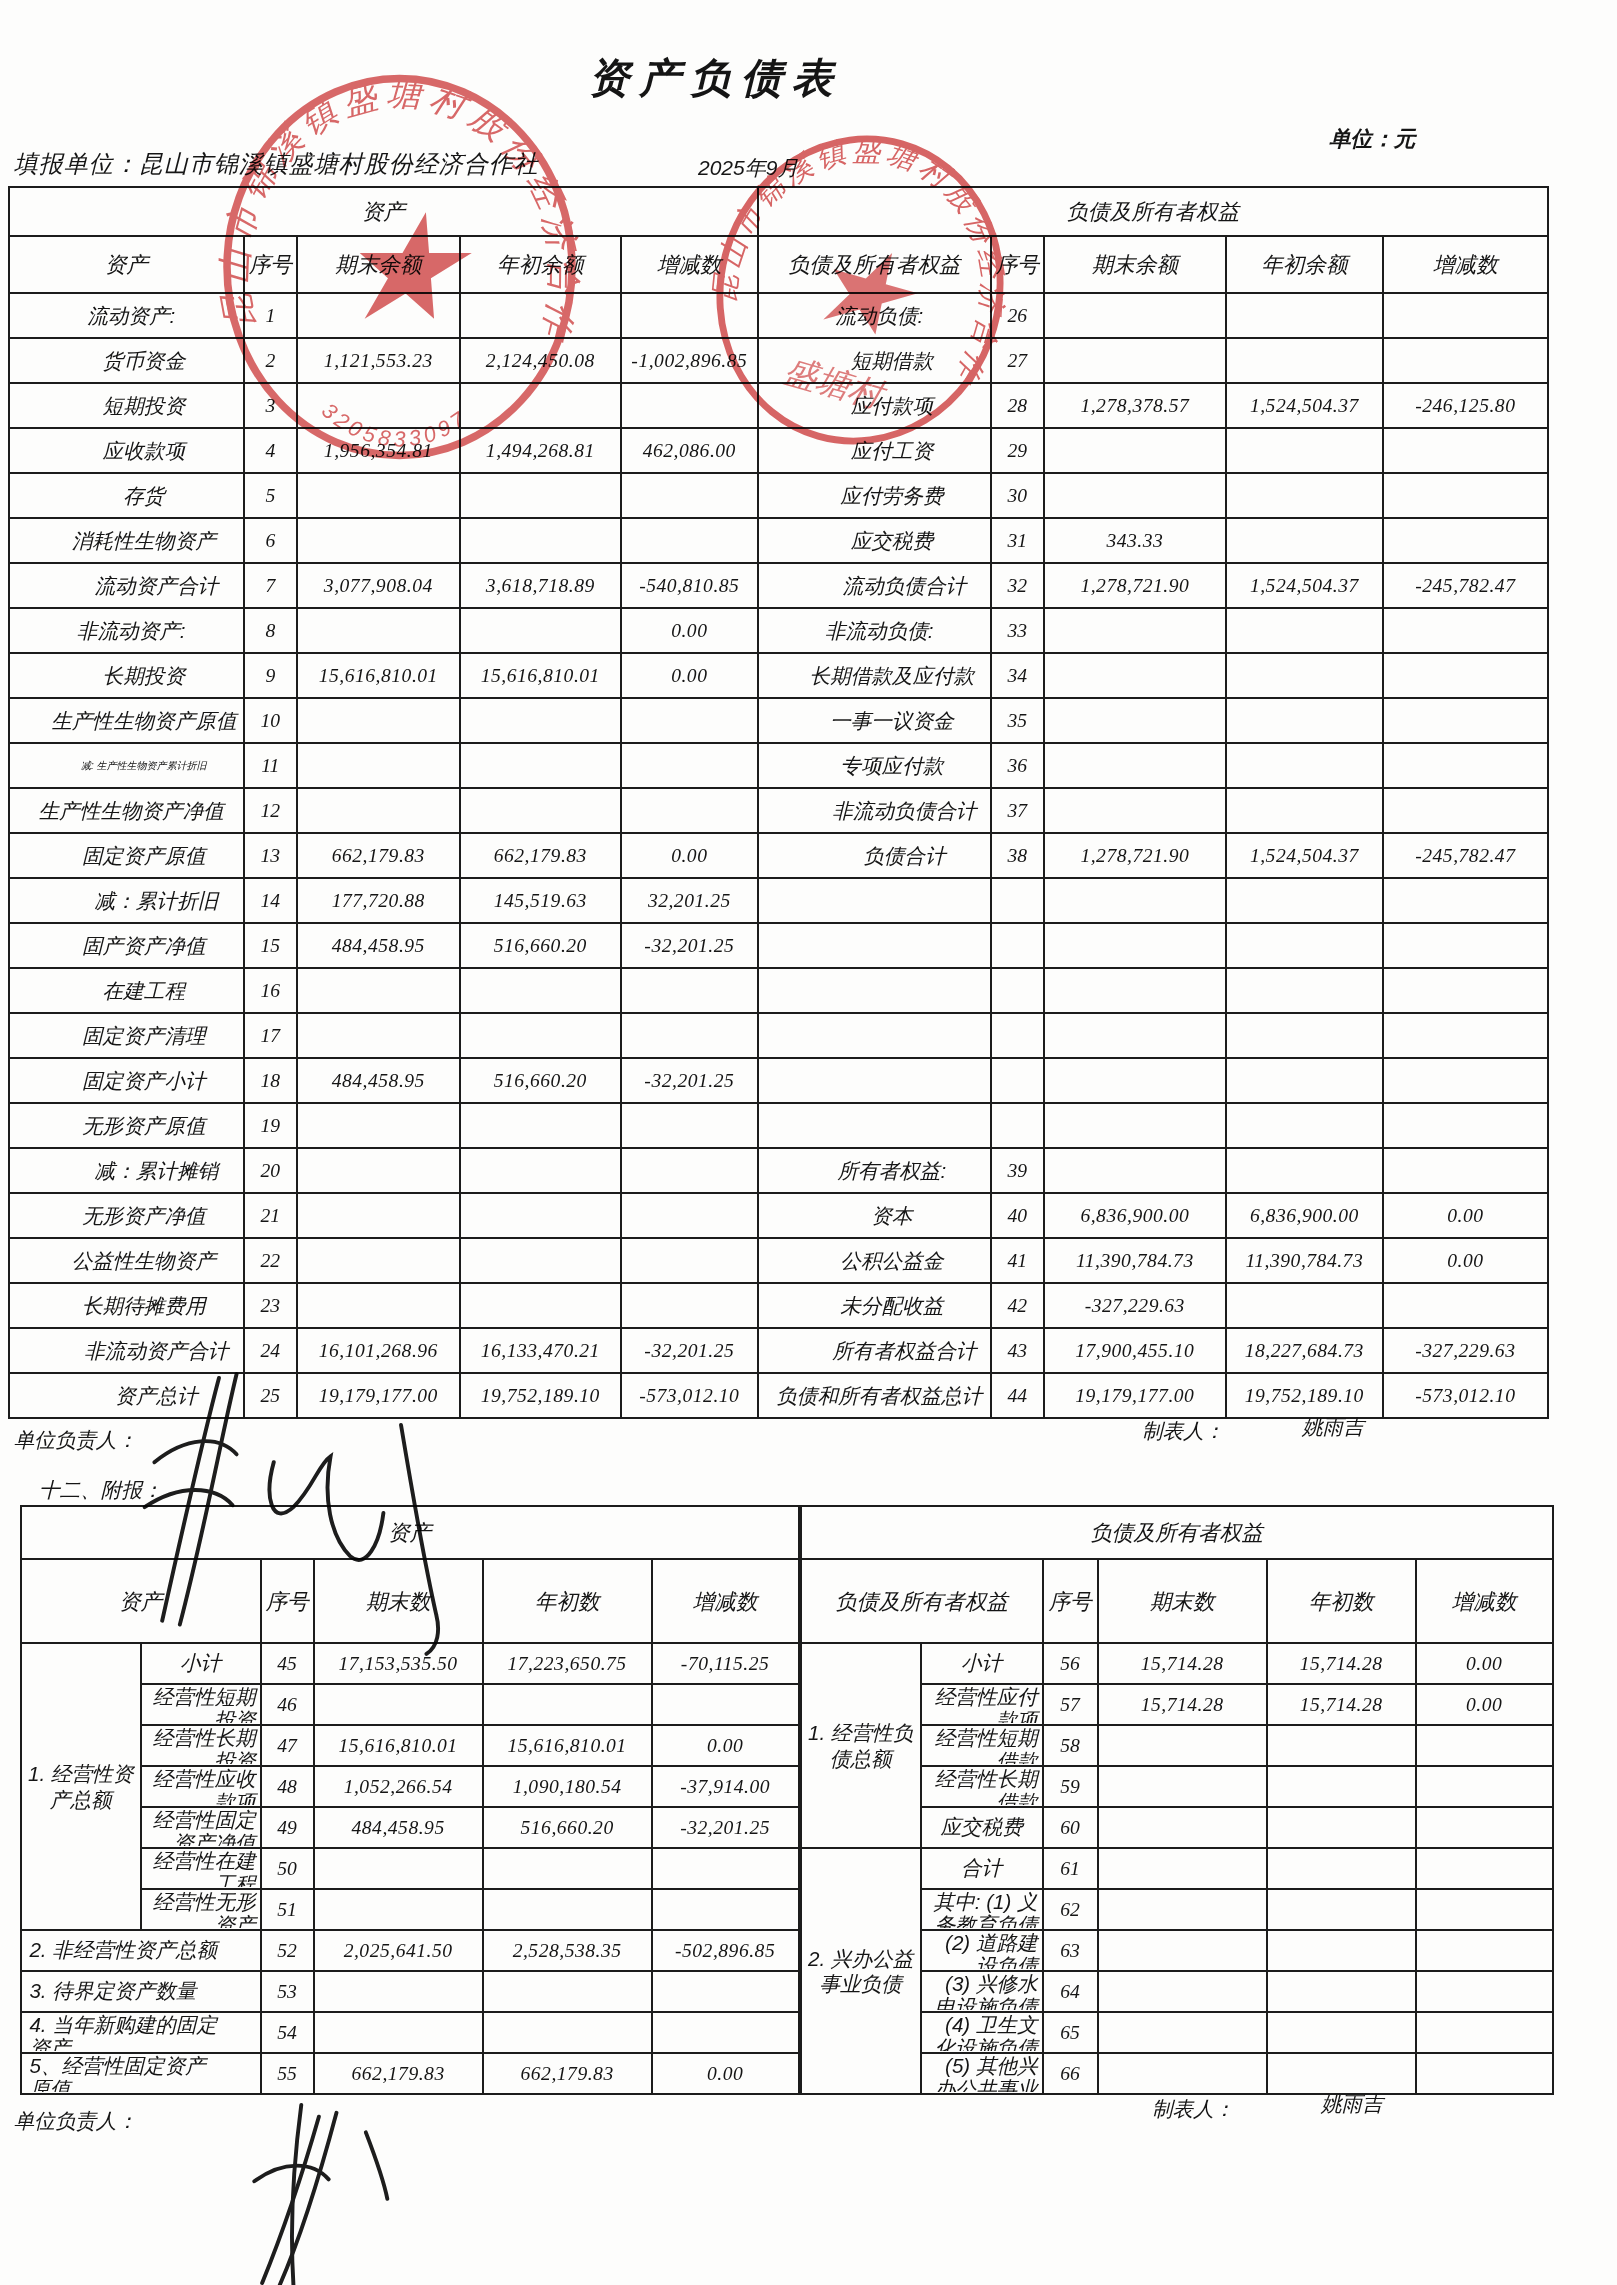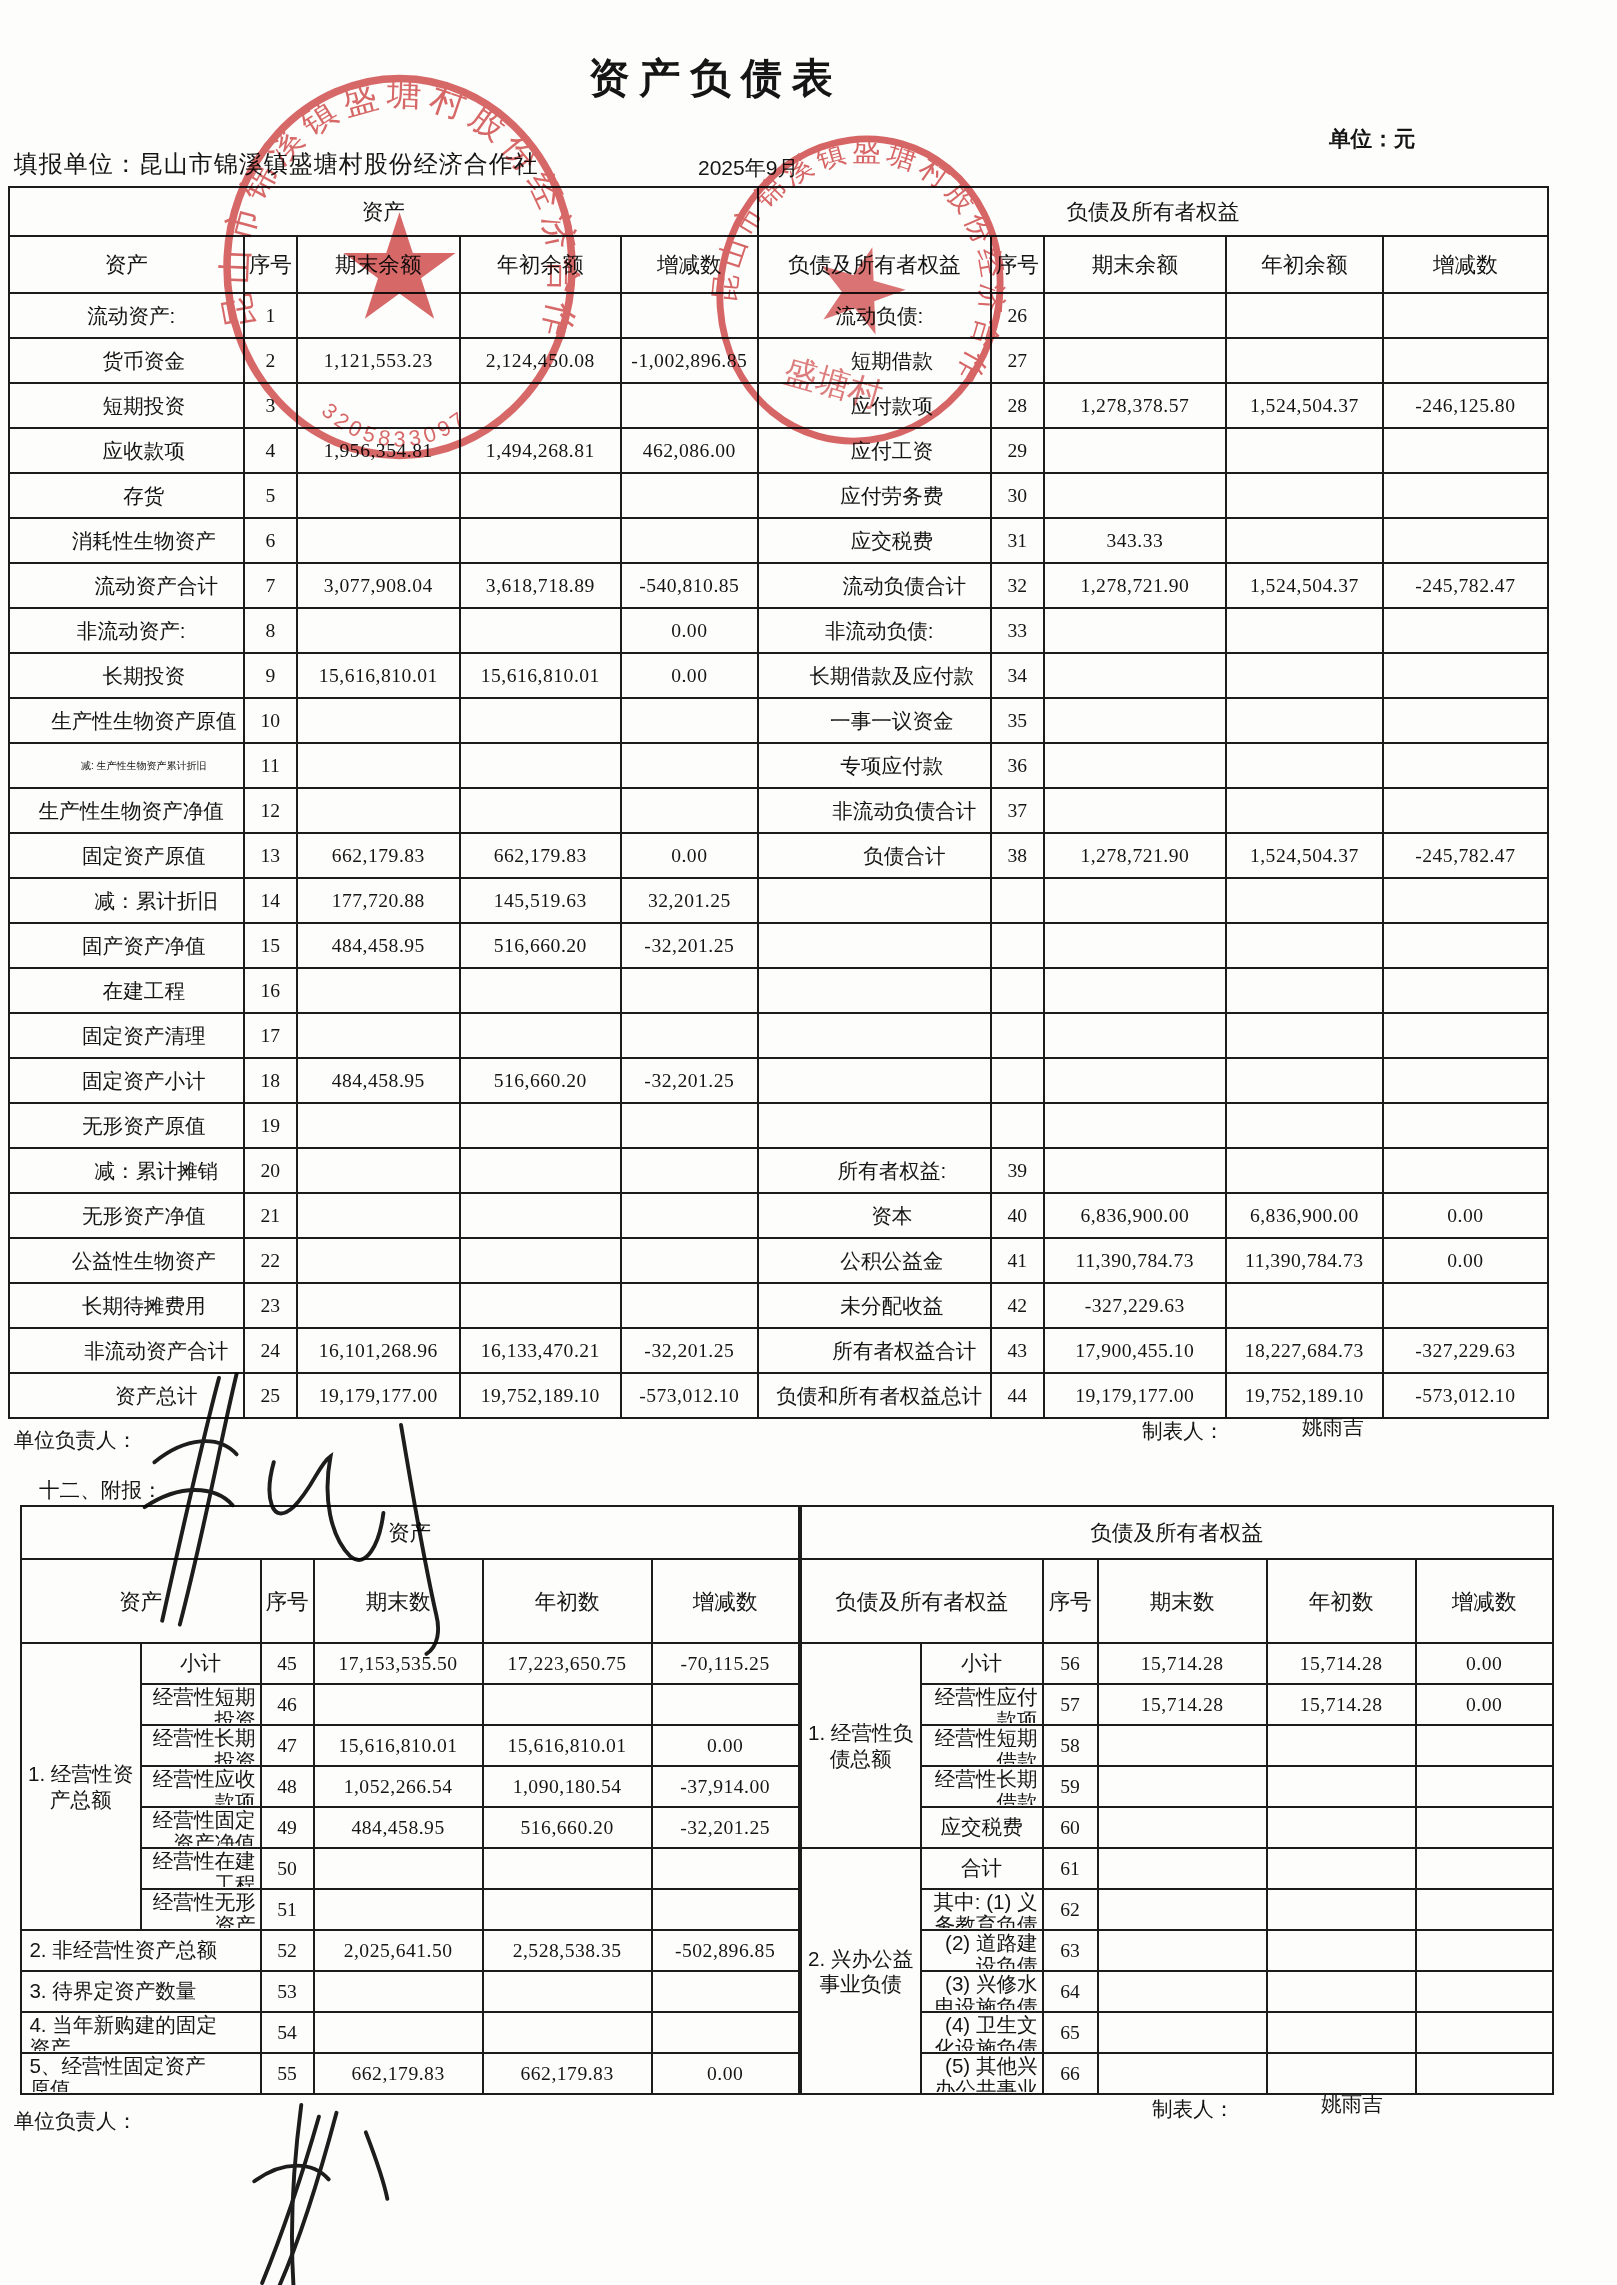--- a/index.html
+++ b/index.html
@@ -1,17 +1,17 @@
 <!DOCTYPE html>
 <html><head>
 <meta charset="utf-8">
 <style>
   html,body{margin:0;padding:0;background:#f2f2f0;}
   #page{position:relative;width:1617px;height:2286px;background:#fdfdfc;overflow:hidden;
-        font-family:"Liberation Sans",sans-serif;color:#151515;}
+        font-family:"Liberation Sans",sans-serif;color:#151515;font-style:italic;}
   .abs{position:absolute;}
   #title{top:51px;left:0;width:1431px;text-align:center;font-size:41px;font-weight:700;letter-spacing:9.8px;}
   #meta-unit{top:148px;left:13.7px;font-size:24px;letter-spacing:1px;}
   #meta-period{top:154px;left:698px;font-size:21px;}
   #meta-currency{top:124px;left:1329px;font-size:21.6px;font-weight:600;}
   table{border-collapse:collapse;table-layout:fixed;background:transparent;}
   td,th{border:2px solid #1c1c1c;padding:0;font-weight:normal;overflow:hidden;}
   th{font-size:21.6px;}
   #t1wrap{top:186px;left:7.8px;}
   .t1 tr.h1{height:49px;} .t1 tr.h2{height:57px;} .t1 tbody tr{height:45px;}

